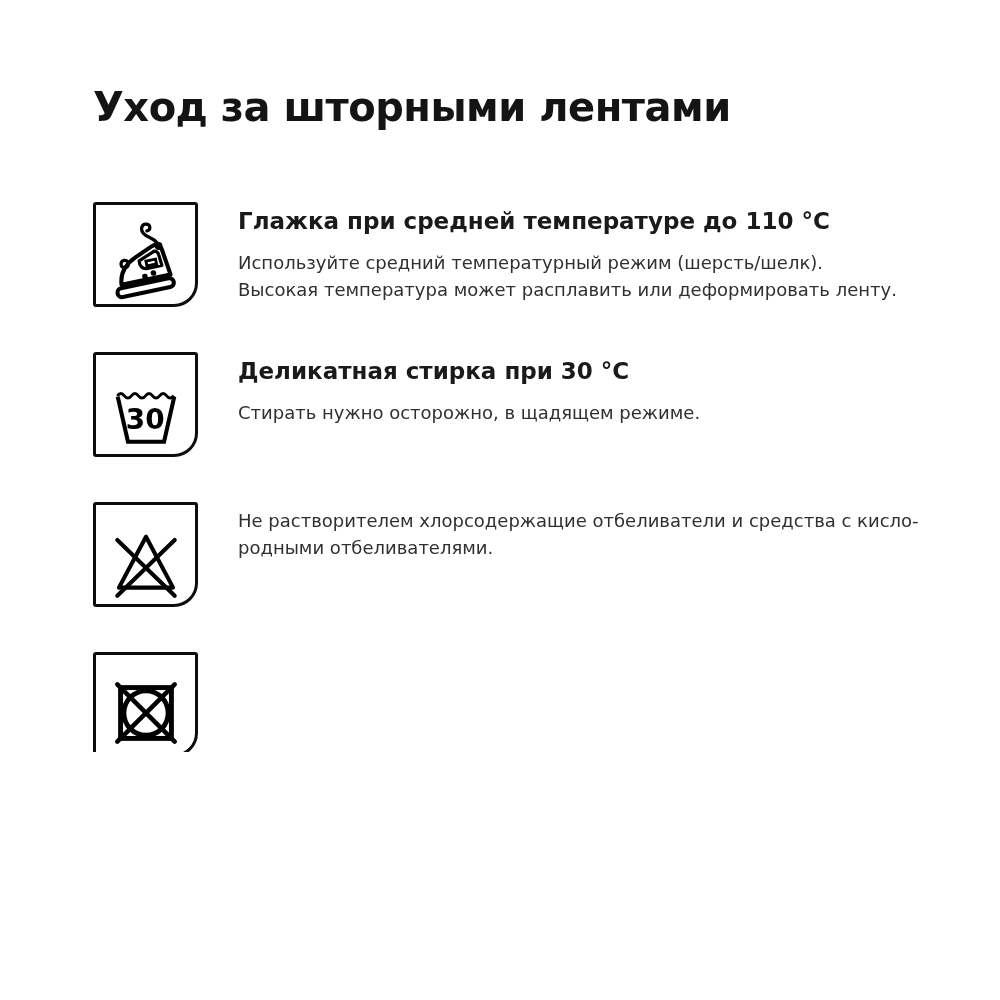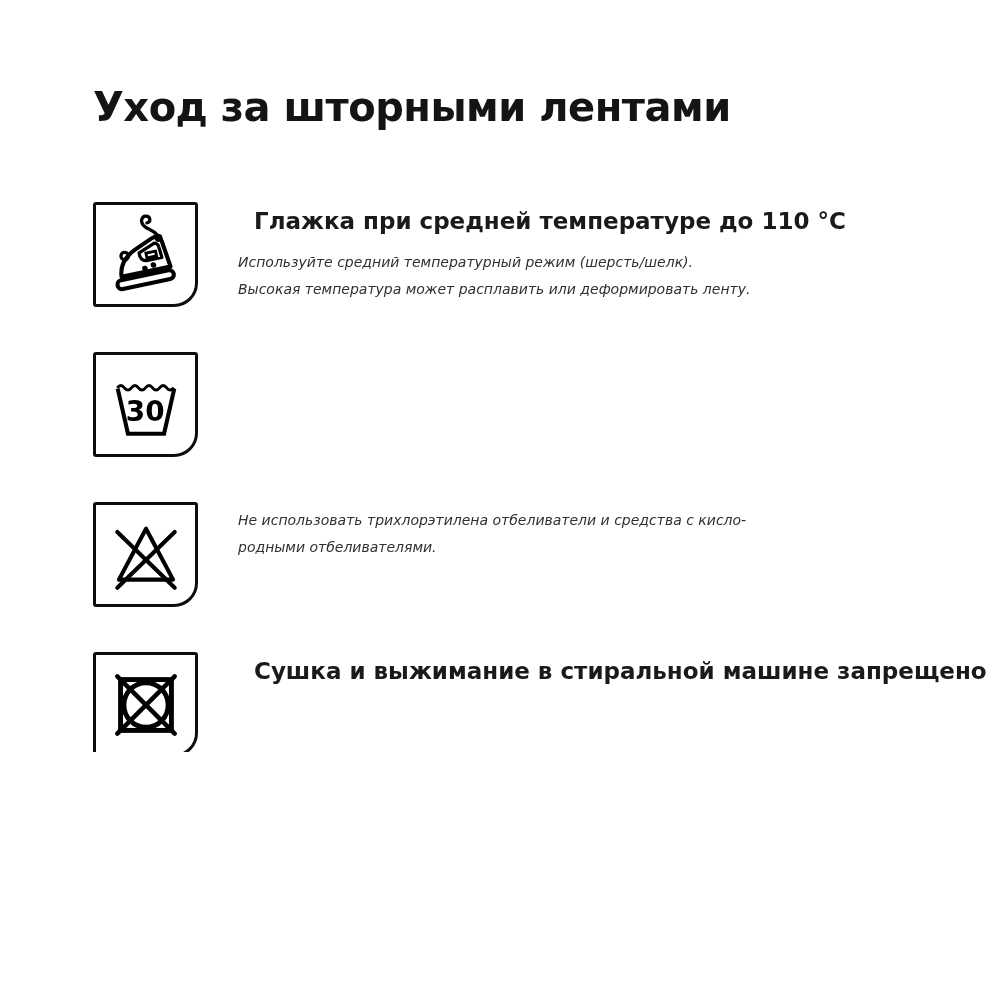--- a/index.html
+++ b/index.html
@@ -25,40 +25,39 @@
     display:flex;
     align-items:flex-start;
     margin-bottom:45px;
   }
   .icon-frame {
     flex:0 0 auto;
     width:105px; height:105px;
     box-sizing:border-box;
     border:3px solid #0d0d0d;
     border-radius:3px 3px 24px 3px;
-    display:flex; align-items:center; justify-content:center;
+    display:flex; align-items:flex-end; justify-content:center;
     background:#ffffff;
   }
   .icon-frame svg { display:block; }
   .texts { margin-left:40px; padding-top:5px; min-width:0; }
   h2.care-heading {
-    margin:0 0 14px 16px;
+    margin:0 0 14px 0;
     font-size:23px;
     line-height:28px;
     font-weight:700;
     color:#1a1a1a;
     white-space:nowrap;
   }
   p.care-body {
     margin:0;
-    font-size:14px;
+    font-size:18px;
     line-height:27px;
     color:#303030;
     white-space:pre-line;
-    font-style:italic;
   }
   .ink { stroke:#000000; fill:none; }
 </style>
 </head>
 <body>
 
 <div class="page">
 
   <h1 class="title">Уход за шторными лентами</h1>
 
@@ -87,48 +86,49 @@
 
   <section class="care-row">
     <div class="icon-frame">
       <svg width="82" height="82" viewBox="0 0 100 100">
         <path class="ink" stroke-width="3.5" d="M 15 29 Q 19.3 23.5 23.6 29 T 32.2 29 T 40.8 29 T 49.4 29 T 58 29 T 66.6 29 T 75.2 29 T 84 29"></path>
         <path class="ink" stroke-width="5" stroke-linejoin="miter" d="M 15.5 30 L 28 85 L 72 85 L 84.5 30"></path>
         <text x="49" y="70" text-anchor="middle" font-size="34" font-weight="700" fill="#000000">30</text>
       </svg>
     </div>
     <div class="texts">
+      <h2 class="care-heading">Деликатная стирка при 30 °C</h2>
+      <p class="care-body">Стирать нужно осторожно, в щадящем режиме.</p>
     </div>
   </section>
 
   <section class="care-row">
     <div class="icon-frame">
       <svg width="82" height="82" viewBox="0 0 100 100">
         <path class="ink" stroke-width="5" stroke-linejoin="round" d="M 50 18 L 17 80 L 83 80 Z"></path>
         <path class="ink" stroke-width="5" stroke-linecap="round" d="M 15 22 L 85 90"></path>
         <path class="ink" stroke-width="5" stroke-linecap="round" d="M 85 22 L 15 90"></path>
       </svg>
     </div>
     <div class="texts">
-      <p class="care-body">Не использовать трихлорэтилена отбеливатели и средства с кисло-
+      <p class="care-body">Не растворителем хлорсодержащие отбеливатели и средства с кисло-
 родными отбеливателями.</p>
     </div>
   </section>
 
   <section class="care-row">
     <div class="icon-frame">
       <svg width="82" height="82" viewBox="0 0 100 100">
         <rect class="ink" x="19" y="19" width="62" height="62" stroke-width="6"></rect>
         <circle class="ink" cx="50" cy="50" r="27" stroke-width="6"></circle>
         <path class="ink" stroke-width="5.5" stroke-linecap="round" d="M 15 15 L 85 85"></path>
         <path class="ink" stroke-width="5.5" stroke-linecap="round" d="M 85 15 L 15 85"></path>
       </svg>
     </div>
     <div class="texts">
-      <h2 class="care-heading">Сушка и выжимание в стиральной машине запрещено</h2>
     </div>
   </section>
 
   <section class="care-row">
     <div class="icon-frame">
       <svg width="82" height="82" viewBox="0 0 100 100">
         <circle class="ink" cx="50" cy="51" r="32.5" stroke-width="5"></circle>
         <text x="50" y="68" text-anchor="middle" font-size="50" font-weight="400" fill="#000000">P</text>
       </svg>
     </div>

